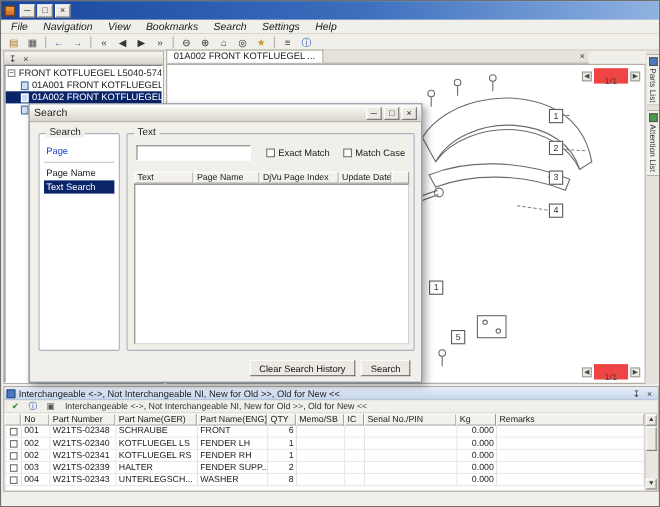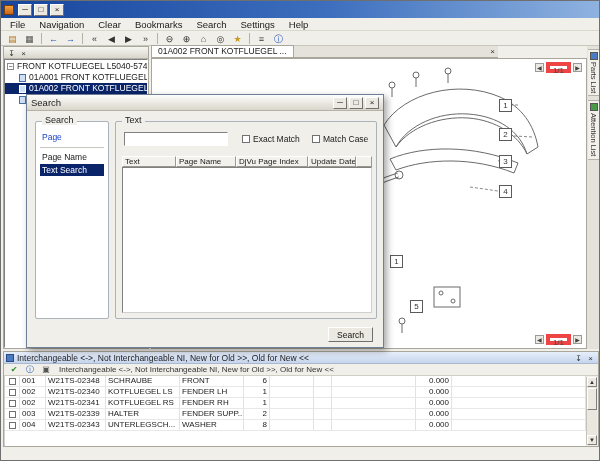--- a/index.html
+++ b/index.html
@@ -10,21 +10,21 @@
   
   .titlebar{position:absolute;left:0;top:0;width:100%;height:17px;display:flex;align-items:center;
             background:linear-gradient(90deg,#17459c 0%,#3d6fbe 55%,#8fb2e0 100%);padding:0 3px;}
   .app-ic{width:10px;height:10px;background:linear-gradient(#f3a13a,#c8641a);border:1px solid #7a3c08;margin-right:4px;flex:none;}
   .title-text{color:#fff;font-size:9.5px;white-space:nowrap;overflow:hidden;flex:1;}
   .win-controls{display:flex;gap:2px;flex:none;}
   .wc-btn{width:14px;height:12px;background:#ece9e2;border:1px solid;border-color:#fff #6f6f6f #6f6f6f #fff;
           font-size:8px;line-height:10px;text-align:center;color:#222;}
   .menubar{position:absolute;left:0;top:17px;width:100%;height:13px;display:flex;align-items:center;
            background:#f0efe9;border-bottom:1px solid #d9d6cc;padding-left:2px;}
-  .menu-item{padding:12px 7px;font-size:9.5px;line-height:13px;}
+  .menu-item{padding:12px 7px;font-size:9.5px;line-height:13px;font-style:italic;}
   .toolbar{position:absolute;left:0;top:30px;width:100%;height:15px;display:flex;align-items:center;
            background:#f0efe9;border-bottom:1px solid #c9c6bc;padding-left:3px;}
   .tb-btn{width:15px;height:13px;margin:0 1px;font-size:9px;line-height:12px;text-align:center;
           border:1px solid transparent;}
   .tb-sep{width:1px;height:11px;background:#b5b2a8;margin:0 3px;}
 
   
   .contents-panel{position:absolute;left:2px;top:45px;width:146px;height:303px;background:#f0efe9;
                   border:1px solid #a9a69c;display:flex;flex-direction:column;}
   .panel-head{height:12px;flex:none;display:flex;align-items:center;padding:0 2px;
@@ -37,33 +37,33 @@
   .tree-root{height:11px;line-height:11px;font-size:8.5px;white-space:nowrap;overflow:hidden;padding-left:2px;}
   .expander{display:inline-block;width:7px;height:7px;border:1px solid #8a8a8a;line-height:5px;font-size:7px;
             text-align:center;margin-right:3px;background:#fff;vertical-align:middle;}
   .tree-item{height:11px;line-height:11px;font-size:8.5px;white-space:nowrap;overflow:hidden;padding-left:14px;}
   .tree-item .doc-ic{display:inline-block;width:7px;height:8px;background:#cfe0f4;border:1px solid #4a6fa5;
                      margin-right:3px;vertical-align:middle;}
   .tree-item.sel{background:#0a246a;color:#fff;}
   .tree-item.sel .doc-ic{border-color:#fff;}
 
   
-  .tabbar{position:absolute;left:150px;top:45px;width:347px;height:12px;display:flex;align-items:flex-end;
+  .tabbar{position:absolute;left:150px;top:45px;width:384px;height:12px;display:flex;align-items:flex-end;
           background:#e4e2da;border-bottom:1px solid #a9a69c;}
   .doc-tab{height:12px;max-width:170px;background:#fff;border:1px solid #a9a69c;border-bottom:none;
            font-size:8.5px;line-height:11px;padding:0 6px;white-space:nowrap;overflow:hidden;}
   .tab-close{margin-left:auto;width:11px;height:10px;font-size:8px;line-height:9px;text-align:center;color:#333;}
   .canvas{position:absolute;left:150px;top:57px;width:436px;height:291px;background:#fff;
           border:1px solid #a9a69c;overflow:hidden;}
   .callout{position:absolute;width:13px;height:13px;border:1px solid #5a5a5a;background:#fff;
            font-size:8px;line-height:12px;text-align:center;color:#333;}
   .pageind{position:absolute;right:4px;display:flex;align-items:center;gap:2px;font-size:8px;color:#444;}
   .pageind.top{top:3px;} .pageind.bottom{bottom:3px;}
   .pi-btn{width:9px;height:9px;border:1px solid #9a9a9a;background:#ece9e2;font-size:6px;line-height:8px;text-align:center;}
-  .pi-num{border:4px solid #ef4444;padding:0 3px;background:#fff;height:11px;line-height:10px;}
+  .pi-num{border:7px solid #ef4444;padding:0 3px;background:#fff;height:11px;line-height:10px;}
 
   
   .side-strip{position:absolute;left:586px;top:45px;width:14px;height:303px;background:#e4e2da;
               display:flex;flex-direction:column;align-items:center;padding-top:3px;gap:4px;}
   .vtab{display:flex;flex-direction:column;align-items:center;background:#f2f0ea;border:1px solid #b5b2a8;
         border-left:none;border-radius:0 2px 2px 0;padding:2px 0;width:13px;}
   .vtab-ic{width:8px;height:8px;margin-bottom:2px;border:1px solid #555;flex:none;}
   .vlabel{writing-mode:vertical-rl;font-size:7.5px;color:#333;letter-spacing:0;line-height:11px;}
 
   
@@ -144,21 +144,21 @@
     <span class="win-controls" id="win-controls">
         <span class="wc-btn">─</span>
         <span class="wc-btn">□</span>
         <span class="wc-btn">×</span>
       </span>
   </div>
 
   <div class="menubar" id="menubar">
       <span class="menu-item">File</span>
       <span class="menu-item">Navigation</span>
-      <span class="menu-item">Clear</span>
+      <span class="menu-item">View</span>
       <span class="menu-item">Bookmarks</span>
       <span class="menu-item">Search</span>
       <span class="menu-item">Settings</span>
       <span class="menu-item">Help</span>
     </div>
   <div class="toolbar" id="toolbar">
       <span class="tb-btn" style="color: rgb(176, 120, 32);">▤</span>
       <span class="tb-btn" style="color: rgb(85, 85, 85);">▦</span>
       <span class="tb-sep"></span>
       <span class="tb-btn" style="color: rgb(34, 85, 187);">←</span>
@@ -272,20 +272,33 @@
         </span>
     </div>
     <div class="pp-tools">
       <span id="parts-tools" style="display:flex;gap:2px;">
           <span class="tb-btn sm" style="color: rgb(42, 138, 42);">✔</span>
           <span class="tb-btn sm" style="color: rgb(34, 85, 187);">ⓘ</span>
           <span class="tb-btn sm" style="color: rgb(85, 85, 85);">▣</span>
         </span>
       <span class="pp-legend">Interchangeable &lt;-&gt;, Not Interchangeable NI, New for Old &gt;&gt;, Old for New &lt;&lt;</span>
     </div>
+    <div class="parts-head" id="parts-head">
+        <span class="hcell" style="width: 15px;"></span>
+        <span class="hcell" style="width: 26px;">No</span>
+        <span class="hcell" style="width: 60px;">Part Number</span>
+        <span class="hcell" style="width: 74px;">Part Name(GER)</span>
+        <span class="hcell" style="width: 64px;">Part Name(ENG)</span>
+        <span class="hcell" style="width: 26px;">QTY</span>
+        <span class="hcell" style="width: 44px;">Memo/SB</span>
+        <span class="hcell" style="width: 18px;">IC</span>
+        <span class="hcell" style="width: 84px;">Serial No./PIN</span>
+        <span class="hcell" style="width: 36px;">Kg</span>
+        <span class="hcell fill">Remarks</span>
+      </div>
     <div class="parts-body" id="parts-body">
         <div class="prow">
           <span class="cell cbcell" style="width: 15px;">
             <span class="cb"></span>
           </span>
           <span class="cell" style="width: 26px;">001</span>
           <span class="cell" style="width: 60px;">W21TS-02348</span>
           <span class="cell" style="width: 74px;">SCHRAUBE</span>
           <span class="cell" style="width: 64px;">FRONT</span>
           <span class="cell num" style="width: 26px;">6</span>
@@ -400,18 +413,19 @@
         <div class="result-head" id="dlg-cols">
             <span class="hcell" style="width: 54px;">Text</span>
             <span class="hcell" style="width: 60px;">Page Name</span>
             <span class="hcell" style="width: 72px;">DjVu Page Index</span>
             <span class="hcell" style="width: 48px;">Update Date</span>
             <span class="hcell fill"></span>
           </div>
         <div class="result-body"></div>
       </div>
       <div class="dlg-btns">
+        <button class="btn">Clear Search History</button>
         <button class="btn">Search</button>
       </div>
     </div>
   </div>
 
 </div>
 
 </body></html>

